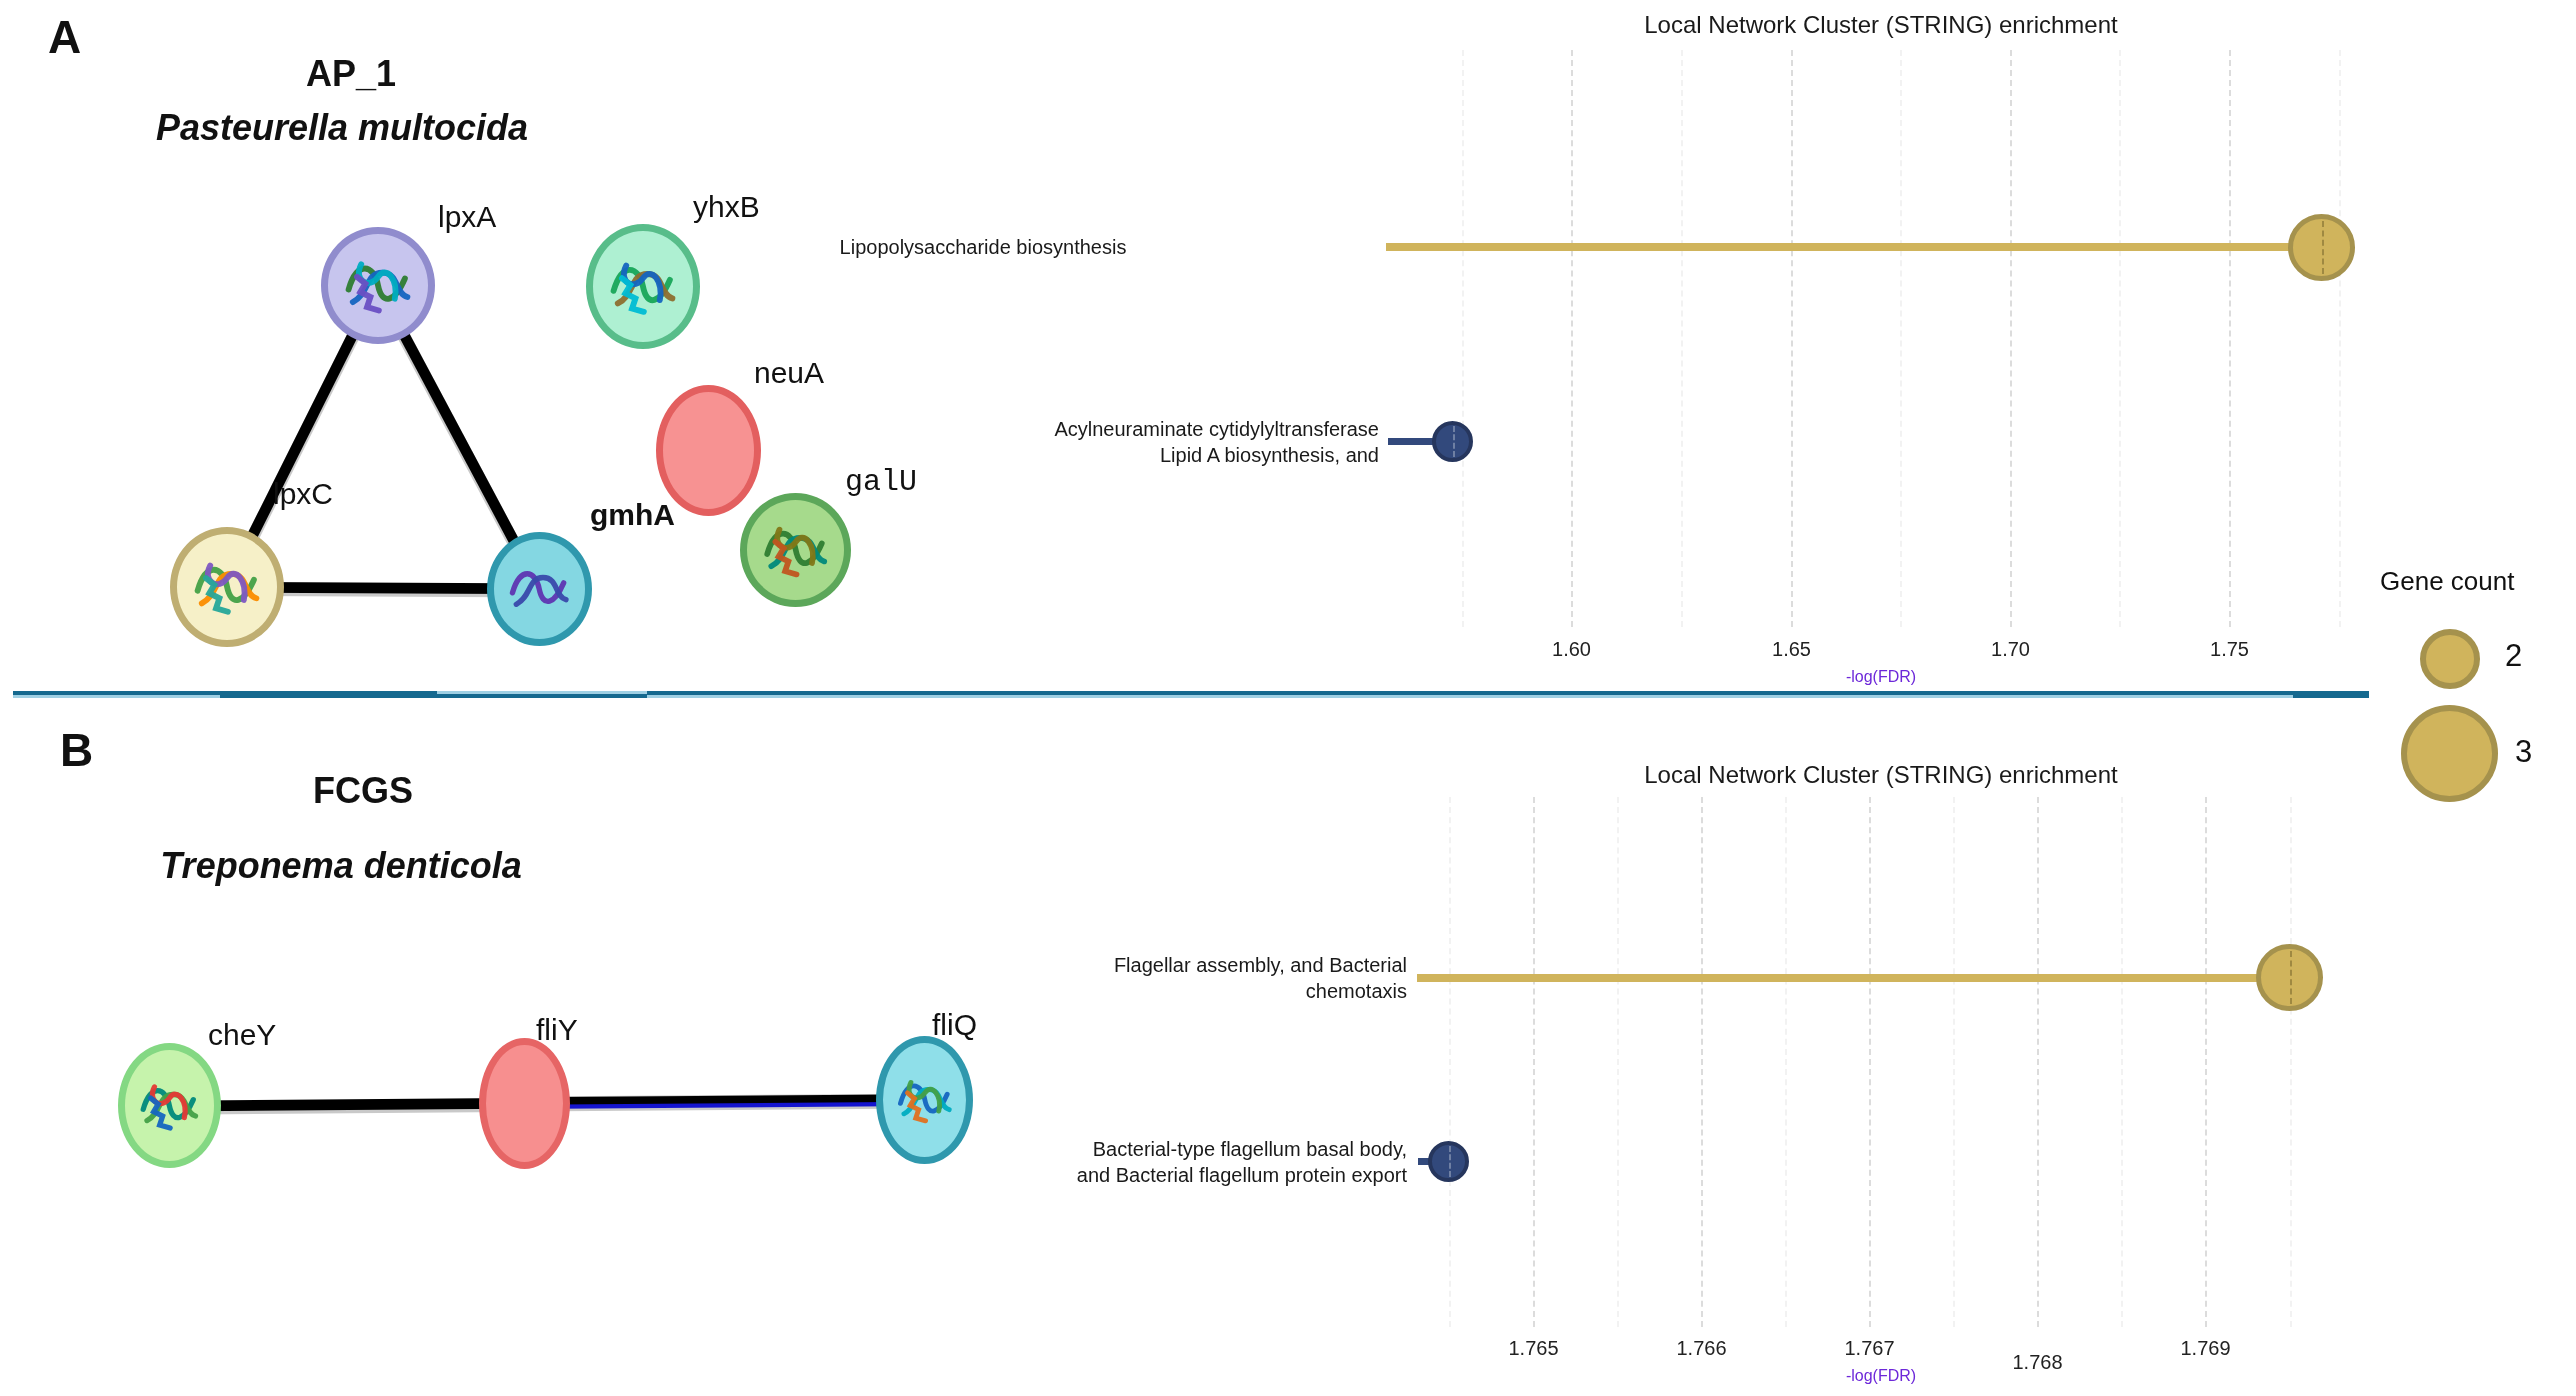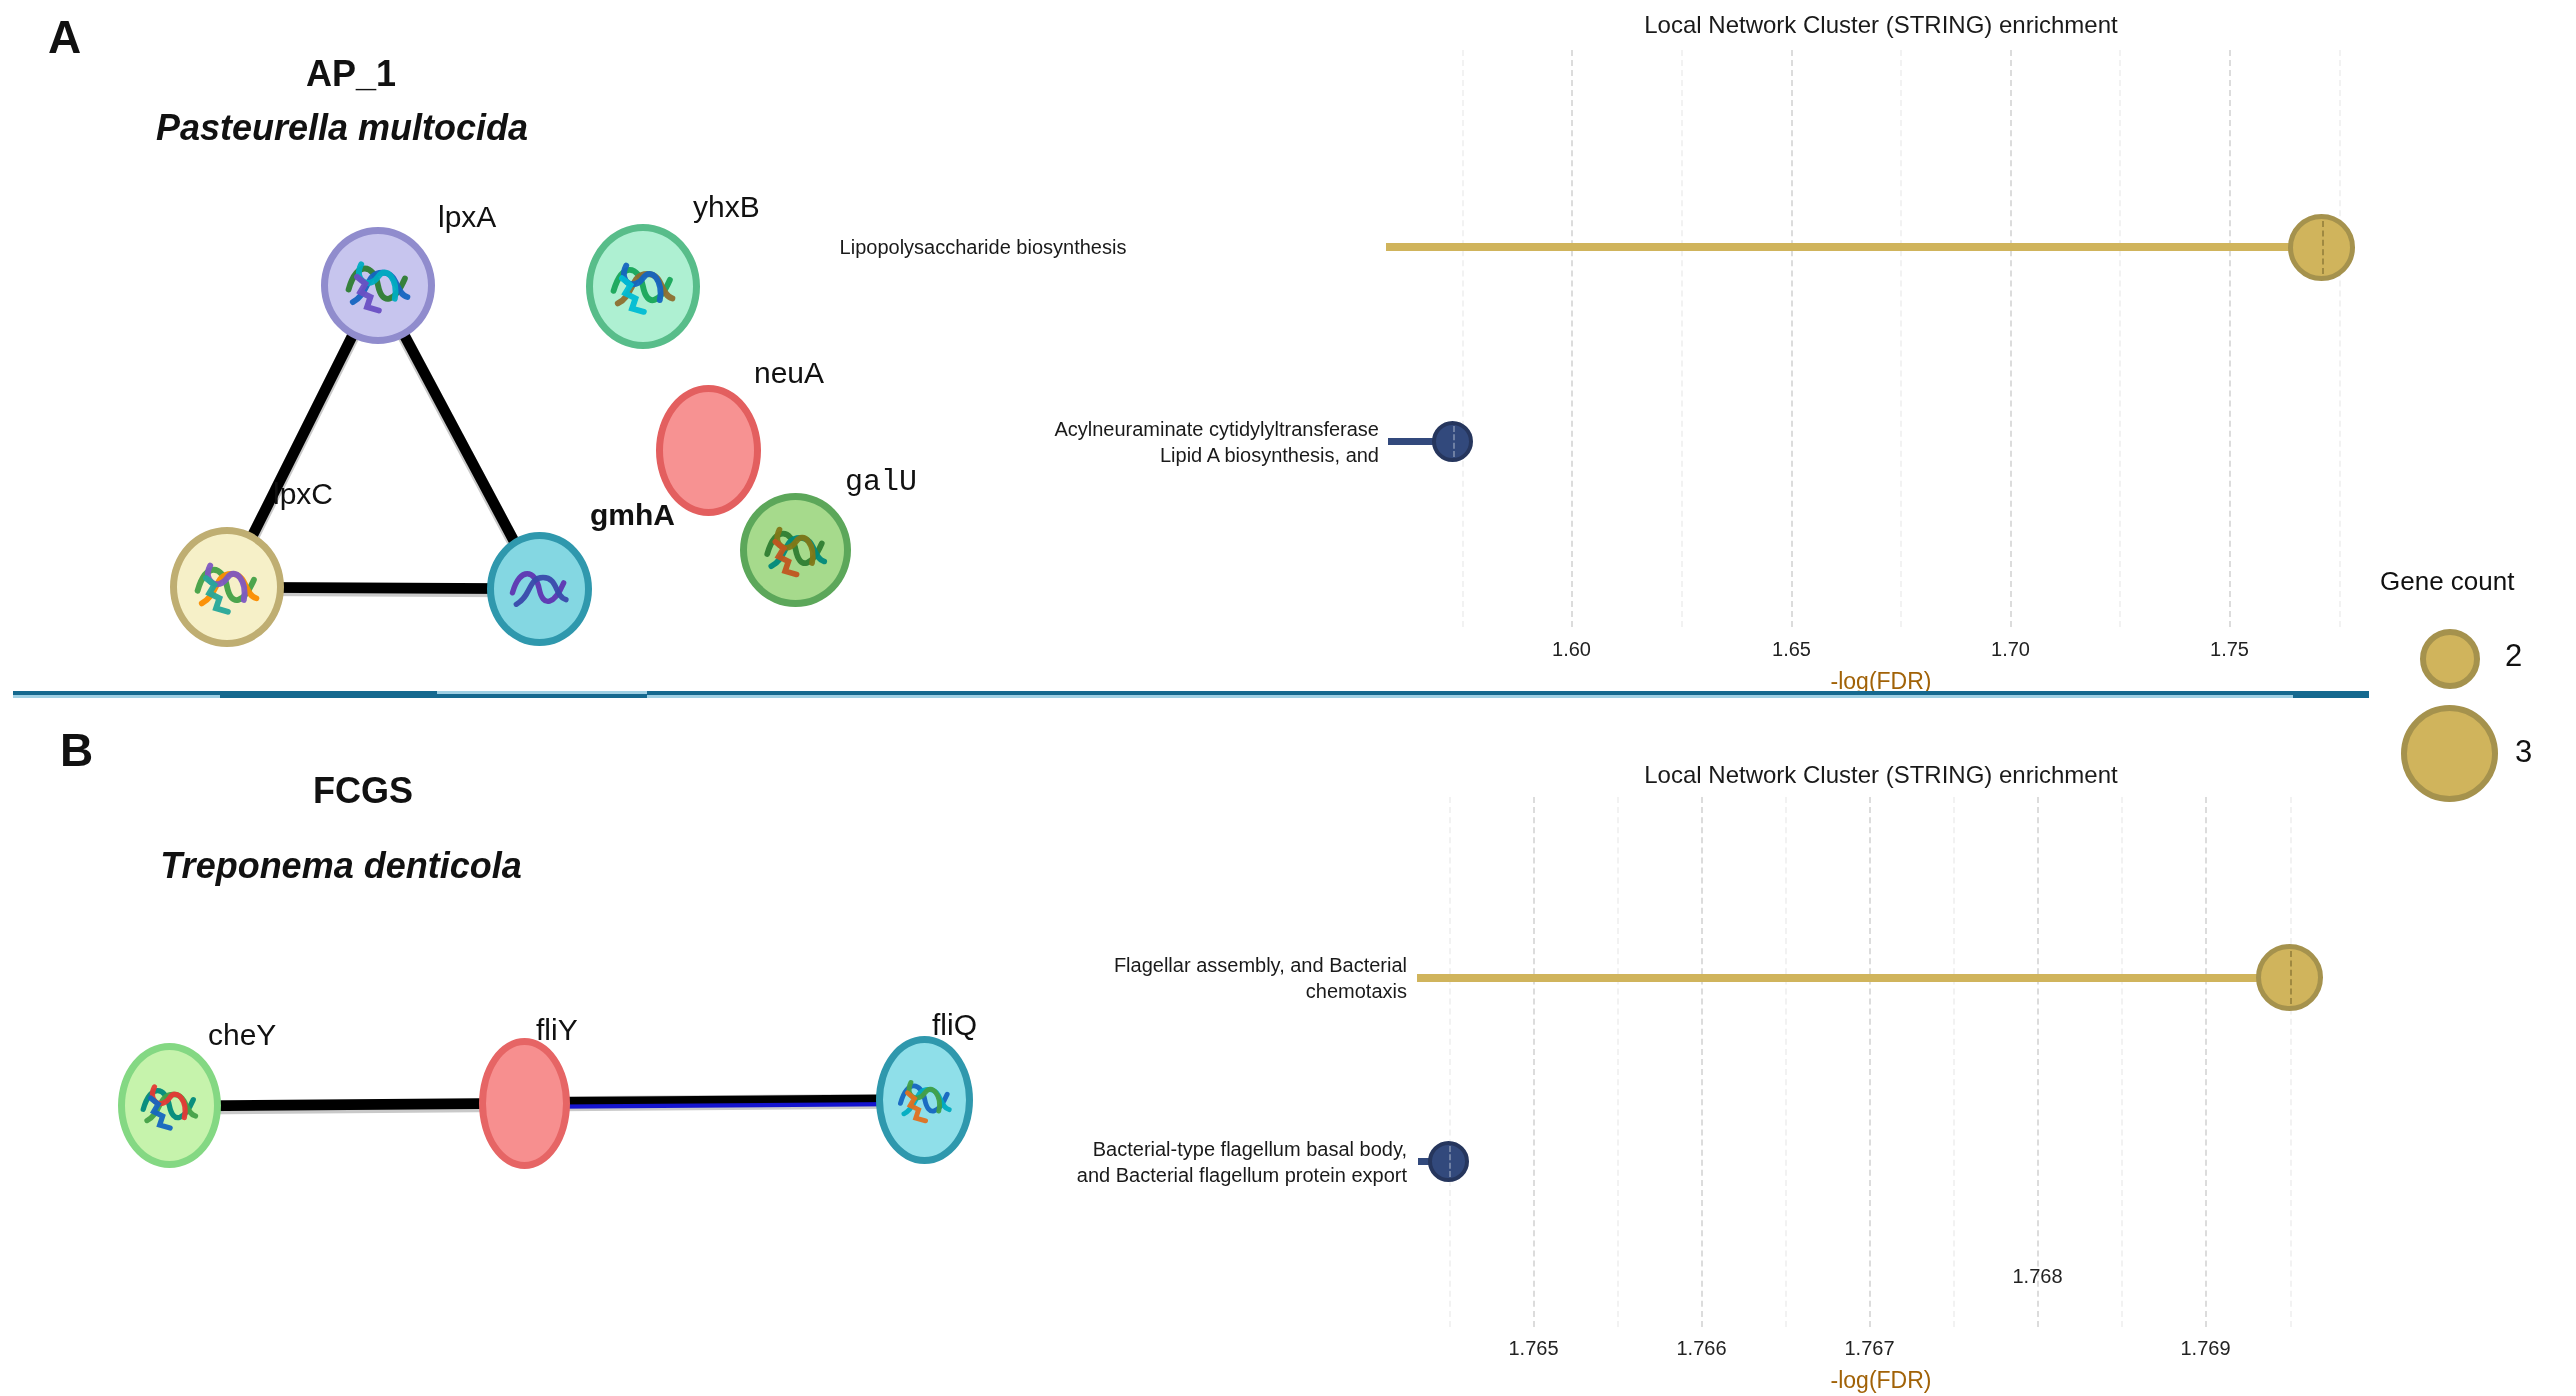--- a/index.html
+++ b/index.html
@@ -6,21 +6,21 @@
   #canvas{position:relative;width:2576px;height:1397px;background:#fff;overflow:hidden;
           font-family:"Liberation Sans","DejaVu Sans",sans-serif;color:#111;}
   .abs{position:absolute;}
   .panel-letter{font-size:46px;font-weight:bold;}
   .panel-title{font-size:36px;font-weight:bold;transform:translateX(-50%);white-space:nowrap;}
   .panel-species{font-size:36px;font-weight:bold;font-style:italic;transform:translateX(-50%);white-space:nowrap;}
   .chart-title{font-size:24px;transform:translateX(-50%);white-space:nowrap;color:#1a1a1a;}
   .gridline{width:0;border-left:2.1px dashed #dcdcdc;}
   .gridline-minor{width:0;border-left:2.1px dashed #f2f2f2;}
   .tick-label{font-size:20px;width:143px;margin-left:-71px;text-align:center;color:#222;}
-  .axis-label{font-size:23px;transform:translateX(-50%);white-space:nowrap;color:#a16207;}
+  .axis-label{font-size:16px;transform:translateX(-50%);white-space:nowrap;color:#6d28d9;}
   .row-label{text-align:right;font-size:20px;line-height:26px;color:#1a1a1a;}
   .lolli-line{height:7.8px;}
   .dot{border-radius:50%;box-sizing:border-box;}
   .dot-dash{position:absolute;left:50%;top:4%;height:92%;width:0;}
   .dash-dark{border-left:2.9px dashed rgba(70,58,14,0.35);}
   .dash-light{border-left:2.1px dashed rgba(255,255,255,0.30);}
   .node{border-radius:50%;box-sizing:border-box;}
   .node svg{position:absolute;inset:8%;width:84%;height:84%;}
   .node-label{font-size:30px;color:#111;white-space:nowrap;}
   .legend-title{font-size:26px;color:#111;white-space:nowrap;}
@@ -163,21 +163,21 @@
       <div class="abs gridline-minor" style="left: 1953px; top: 797px; height: 530px;"></div>
       <div class="abs gridline-minor" style="left: 2121px; top: 797px; height: 530px;"></div>
       <div class="abs gridline-minor" style="left: 2290px; top: 797px; height: 530px;"></div>
       <div class="abs gridline" style="left: 1533px; top: 797px; height: 530px;"></div>
       <div class="abs tick-label" style="left: 1533px; top: 1337px;">1.765</div>
       <div class="abs gridline" style="left: 1701px; top: 797px; height: 530px;"></div>
       <div class="abs tick-label" style="left: 1701px; top: 1337px;">1.766</div>
       <div class="abs gridline" style="left: 1869px; top: 797px; height: 530px;"></div>
       <div class="abs tick-label" style="left: 1869px; top: 1337px;">1.767</div>
       <div class="abs gridline" style="left: 2037px; top: 797px; height: 530px;"></div>
-      <div class="abs tick-label" style="left: 2037px; top: 1265px;">1.768</div>
+      <div class="abs tick-label" style="left: 2037px; top: 1351px;">1.768</div>
       <div class="abs gridline" style="left: 2205px; top: 797px; height: 530px;"></div>
       <div class="abs tick-label" style="left: 2205px; top: 1337px;">1.769</div>
       <div class="abs axis-label" style="left: 1881px; top: 1367px;">-log(FDR)</div>
       <div class="abs row-label" style="top: 952px; right: 1169px; width: 784px;">
         <div>Flagellar assembly, and Bacterial</div>
         <div>chemotaxis</div>
       </div>
       <div class="abs lolli-line" style="left: 1417px; top: 974px; width: 873px; height: 7.8px; background: rgb(208, 180, 92);"></div>
       <div class="abs dot" style="left: 2256px; top: 944px; height: 67px; width: 67px; background: rgb(208, 180, 92); border: 5.7px solid rgb(165, 146, 77);">
         <div class="dot-dash dash-dark"></div>

